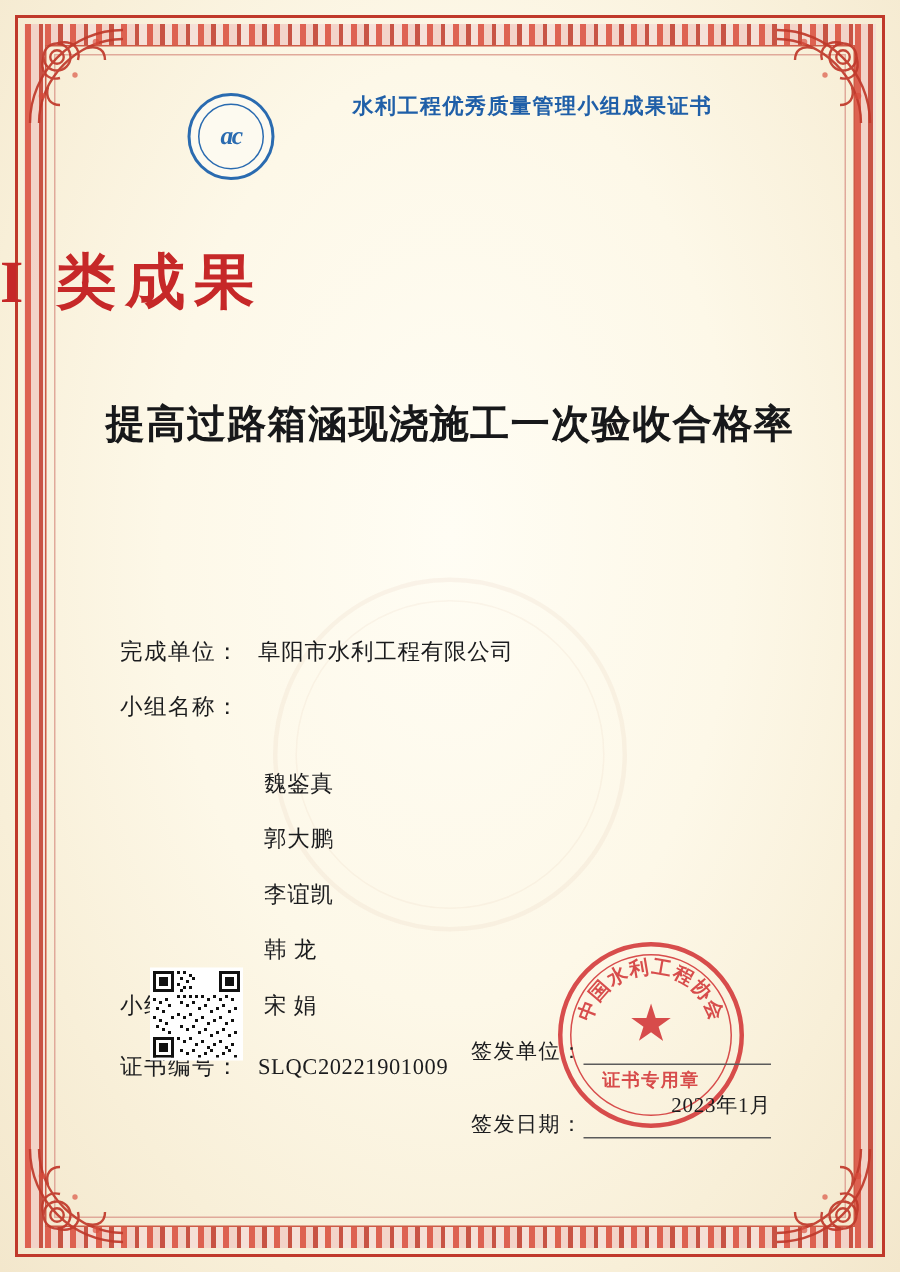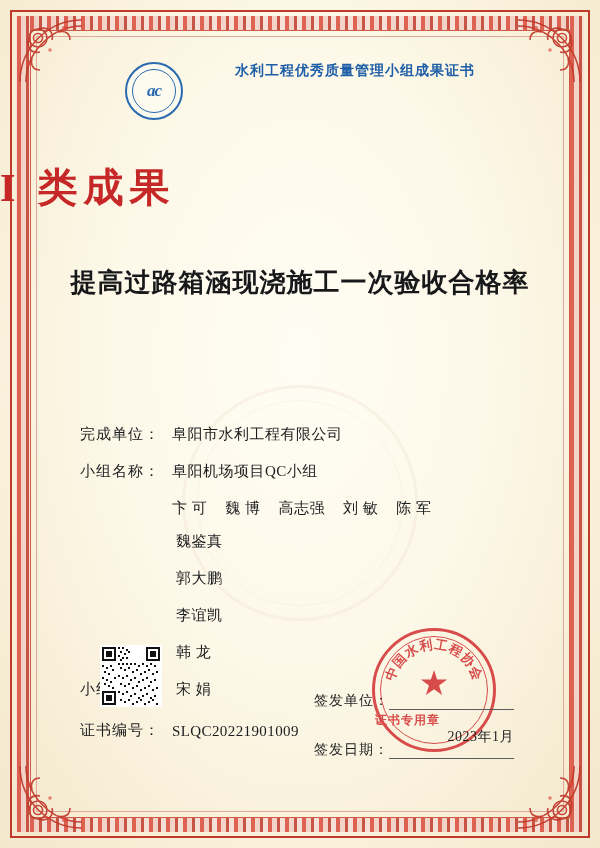--- a/index.html
+++ b/index.html
@@ -273,21 +273,21 @@
     left: 50%;
     top: 44%;
     transform: translate(-50%, -50%);
     font-size: 30px;
     line-height: 1;
   }
   .seal .seal-sub {
     position: absolute;
     left: 0; right: 0;
     bottom: 20px;
-    text-align: left;
+    text-align: center;
     font-family: Liberation Sans, sans-serif;
     font-size: 12px;
     font-weight: bold;
     letter-spacing: 1px;
   }
   .seal .arc {
     position: absolute;
     left: 0; top: 0;
     width: 118px;
     height: 118px;
@@ -402,33 +402,25 @@
 
   <div class="fields">
 
     <div class="field-row">
       <div class="field-label">完成单位：</div>
       <div class="field-value">阜阳市水利工程有限公司</div>
     </div>
 
     <div class="field-row">
       <div class="field-label">小组名称：</div>
-      <div class="field-value">阜阳机场项目QC小组</div>
     </div>
 
     <div class="field-row">
       <div class="field-label">小组成员：</div>
       <div class="field-value">
-        <div class="members-line">
-          <span class="member">卞  可</span>
-          <span class="member">魏  博</span>
-          <span class="member">高志强</span>
-          <span class="member">刘  敏</span>
-          <span class="member">陈  军</span>
-        </div>
         <div class="members-line second">
           <span class="member">魏鉴真</span>
           <span class="member">郭大鹏</span>
           <span class="member">李谊凯</span>
           <span class="member">韩  龙</span>
           <span class="member">宋  娟</span>
         </div>
       </div>
     </div>
 

